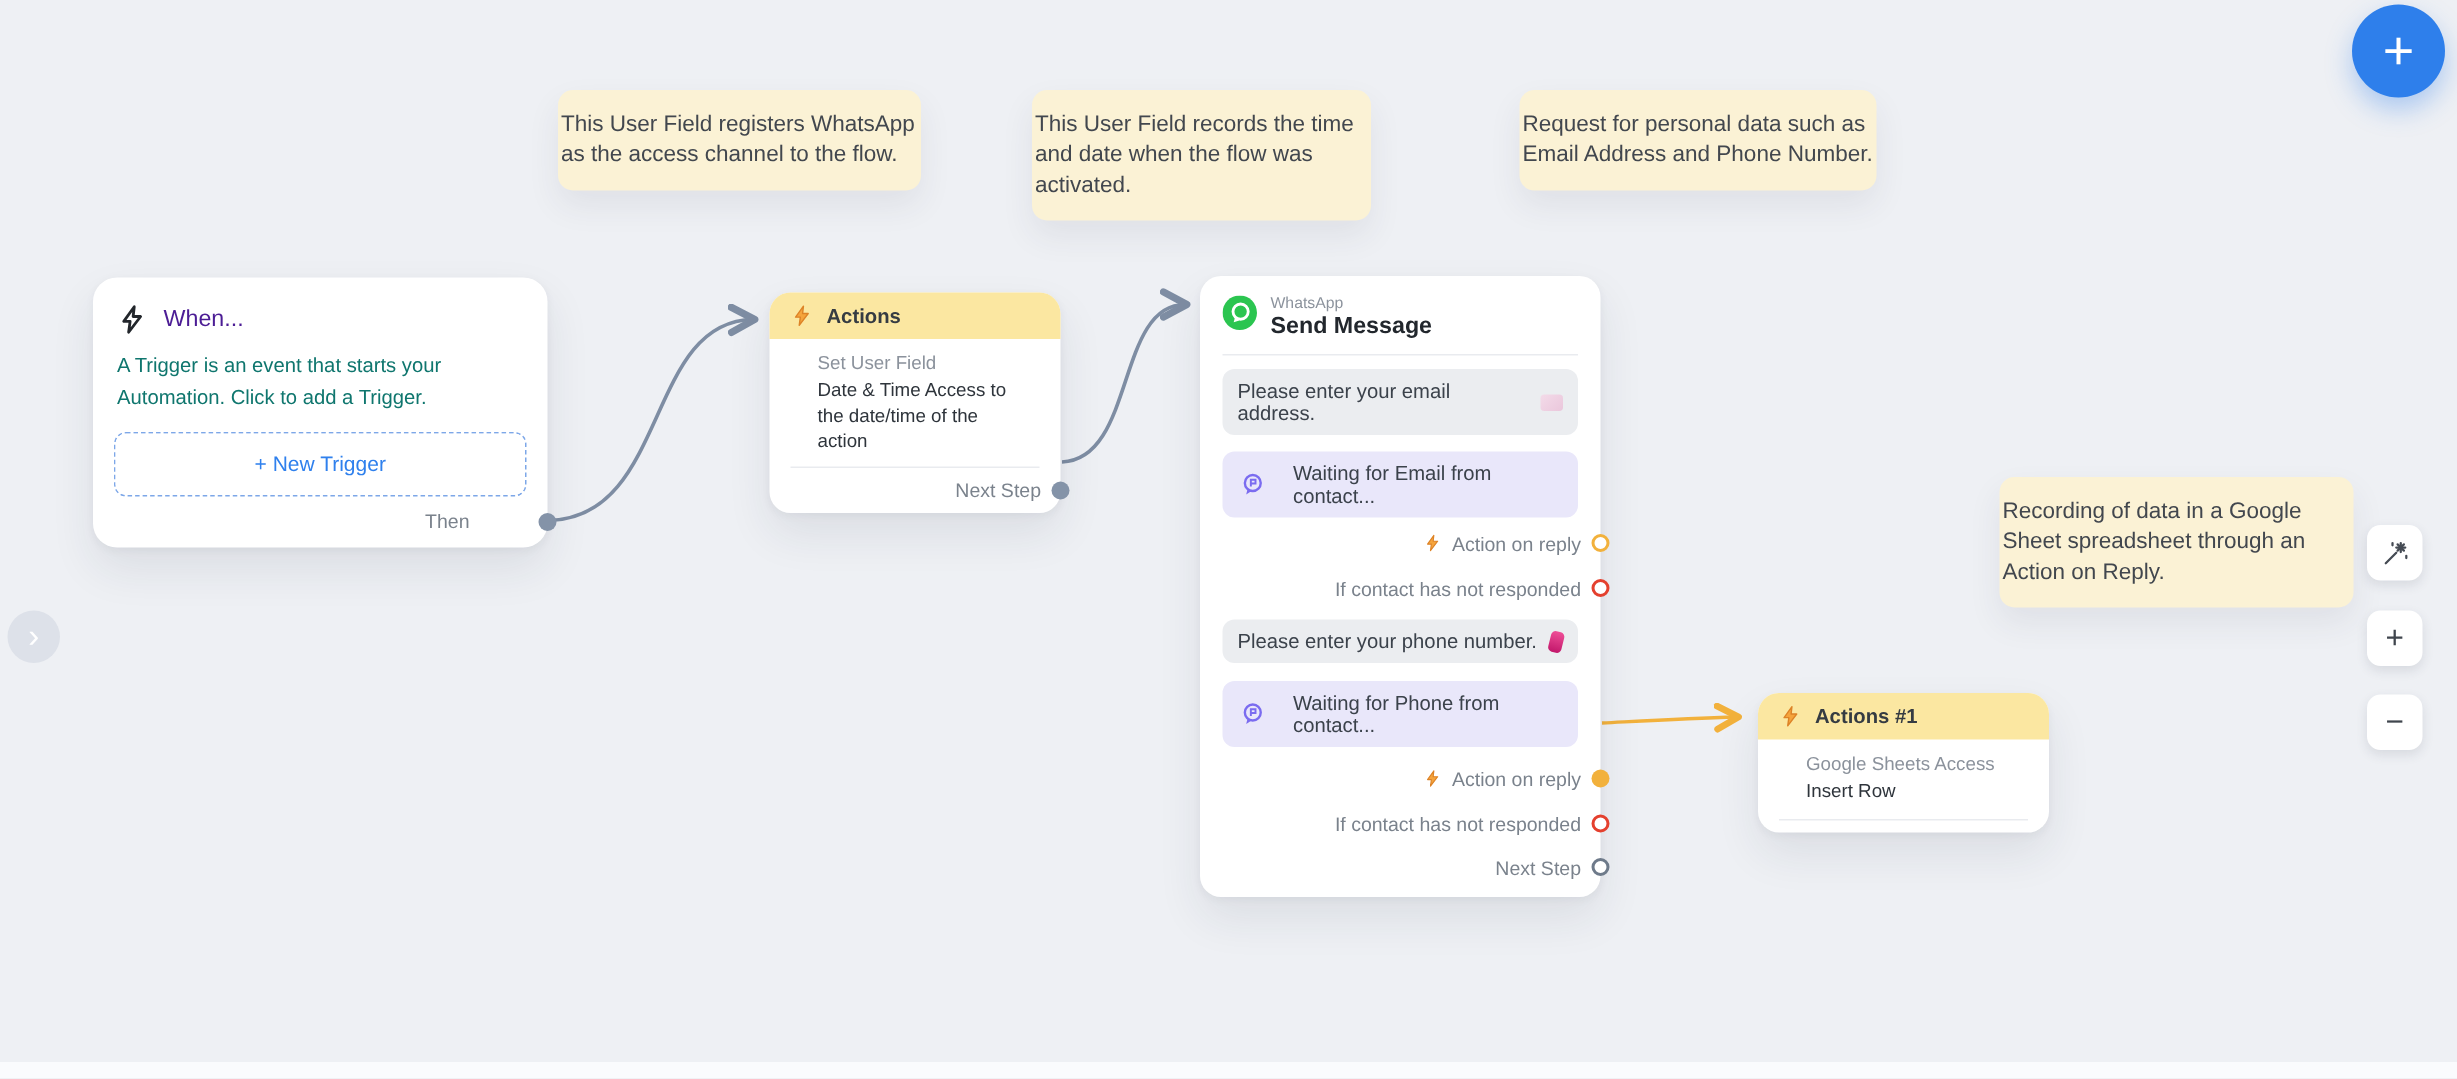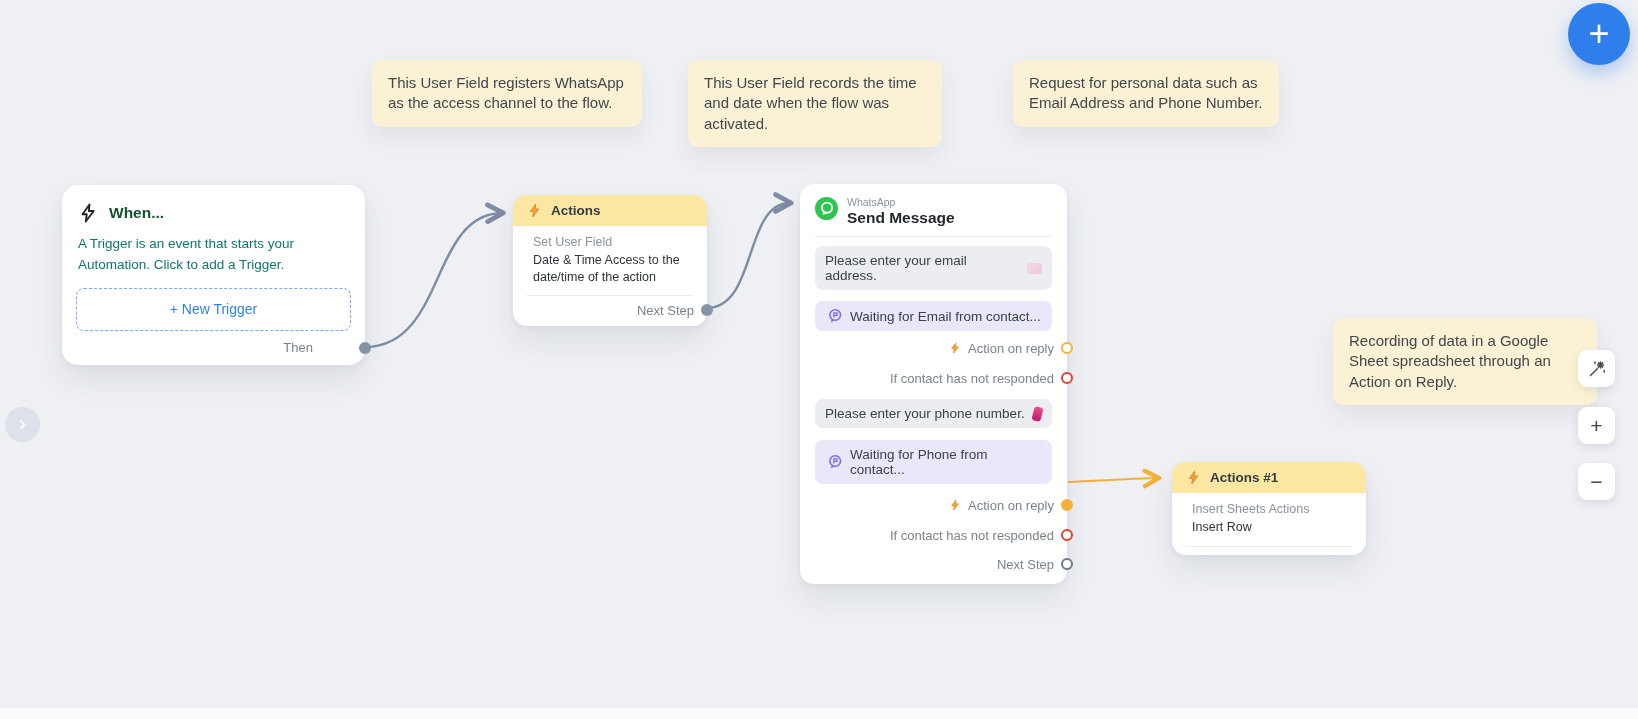--- a/index.html
+++ b/index.html
@@ -4,58 +4,58 @@
 <style>
   html,body{margin:0;padding:0;background:#eef0f4;}
   .canvas{
     position:relative;width:1638px;height:719px;background:#eef0f4;overflow:hidden;
     font-family:"Liberation Sans",sans-serif;color:#3b424b;
   }
   .bottom-strip{position:absolute;left:0;right:0;bottom:0;height:11px;background:#fafbfd;}
 
   
   .note{
-    position:absolute;background:#fbf2d5;border-radius:10px;padding:13px 16px;
+    position:absolute;background:#fbf2d5;border-radius:10px;padding:13px 2px;
     font-size:15px;line-height:1.35;color:#42474e;
     box-shadow:0 10px 22px rgba(45,55,75,.08);
   }
   .note-1{left:372px;top:60px;width:238px;}
   .note-2{left:688px;top:60px;width:222px;}
   .note-3{left:1013px;top:60px;width:234px;}
   .note-4{left:1333px;top:318px;width:232px;}
 
   
   .card{
     position:absolute;background:#fff;border-radius:14px;
     box-shadow:0 14px 30px rgba(35,45,65,.09),0 2px 6px rgba(35,45,65,.05);
   }
   .card-header{
     background:#fbe7a1;border-radius:14px 14px 0 0;display:flex;align-items:center;gap:9px;
     padding:7px 14px;font-size:13.5px;font-weight:bold;color:#353b42;height:17px;
   }
-  .card-body{padding:9px 20px 0;}
+  .card-body{padding:9px 32px 0;}
   .action-type{font-size:12.5px;color:#8b929c;margin-bottom:3px;}
   .action-detail{font-size:12.5px;color:#2e343b;line-height:1.34;font-weight:500;}
   .divider{height:1px;background:#e9ebef;margin:9px 14px 0;}
 
   
   .port-row{
     display:flex;align-items:center;justify-content:flex-end;gap:7px;
     font-size:13px;color:#7a828c;
   }
   .port{width:12px;height:12px;border-radius:50%;box-sizing:border-box;flex:none;}
   .filled-gray{background:#8493a8;}
   .filled-yellow{background:#f2b13c;}
   .hollow-yellow{border:2.5px solid #f2b13c;background:#fff;}
   .hollow-red{border:2.5px solid #e4402e;background:#fff;}
   .hollow-gray{border:2.5px solid #6e7a8a;background:#fff;}
 
   
   .when-card{left:62px;top:185px;width:303px;padding:18px 0 6px;box-sizing:border-box;border-radius:16px;}
-  .when-title-row{display:flex;align-items:center;gap:11px;padding:0 16px;font-size:15.5px;font-weight:bold;color:#14532d;}
+  .when-title-row{display:flex;align-items:center;gap:11px;padding:0 16px;font-size:15.5px;font-weight:normal;color:#4c1d95;}
   .when-desc{padding:0 16px;margin-top:11px;font-size:13.5px;line-height:1.55;color:#0f766e;}
   .new-trigger{
     display:flex;align-items:center;justify-content:center;margin:12px 14px 0;height:43px;
     border:1.5px dashed #7da7e8;border-radius:8px;background:transparent;cursor:pointer;
     font-family:inherit;font-size:14px;font-weight:500;color:#2f80ed;width:calc(100% - 28px);
   }
   .then-row{margin-top:6px;height:22px;padding:0 16px;gap:46px;}
   .then-row .port{margin-right:-22px;}
 
   
@@ -66,21 +66,21 @@
   
   .wa-card{left:800px;top:184px;width:267px;padding:13px 0 6px;box-sizing:border-box;}
   .wa-header{display:flex;align-items:flex-start;gap:9px;padding:0 15px;}
   .wa-channel{font-size:10.5px;color:#8c939d;line-height:1.1;}
   .wa-title{font-size:15.5px;font-weight:bold;color:#22272d;line-height:1.15;}
   .wa-divider{height:1px;background:#e9ebef;margin:10px 15px 0;}
   .bubble{
     margin:9px 15px 0;background:#ebedf0;border-radius:8px;padding:7px 10px;
     font-size:13.5px;color:#3b424b;display:flex;align-items:center;gap:6px;
   }
-  .bubble-purple{background:#e9e7fa;margin-top:11px;gap:7px;padding-left:12px;}
+  .bubble-purple{background:#e9e7fa;margin-top:11px;gap:19px;padding-left:12px;}
   .wa-card .port-row{height:30px;padding:0 15px;}
   .wa-card .port{margin-right:-21px;}
   .row-tight{margin-top:2px;}
   .row-gap{margin-top:6px;}
   .emoji-email{width:15px;height:11px;border-radius:2.5px;flex:none;
     background:linear-gradient(135deg,#f4d9e8,#eac2d9);opacity:.9;}
   .emoji-phone{width:9px;height:14px;border-radius:3px;flex:none;margin-left:2px;
     background:linear-gradient(180deg,#ee4e97,#c2186b);transform:rotate(14deg);}
 
   
@@ -238,21 +238,21 @@
   </div>
 
   <div class="card sheets-card">
     <div class="card-header">
       <svg class="icon" width="15" height="15" viewBox="0 0 16 16">
         <path d="M9.2 1.2 L3.6 9 H7 L6.2 14.8 L12.6 6.4 H8.6 Z" fill="#f5a43c" stroke="#dd8327" stroke-width="1" stroke-linejoin="round"></path>
       </svg>
       <span>Actions #1</span>
     </div>
     <div class="card-body">
-      <div class="action-type">Insert Sheets Actions</div>
+      <div class="action-type">Google Sheets Access</div>
       <div class="action-detail">Insert Row</div>
     </div>
     <div class="divider"></div>
   </div>
 
   <button class="fab">
     <span>+</span>
   </button>
 
   <button class="tool-btn btn-wand">

